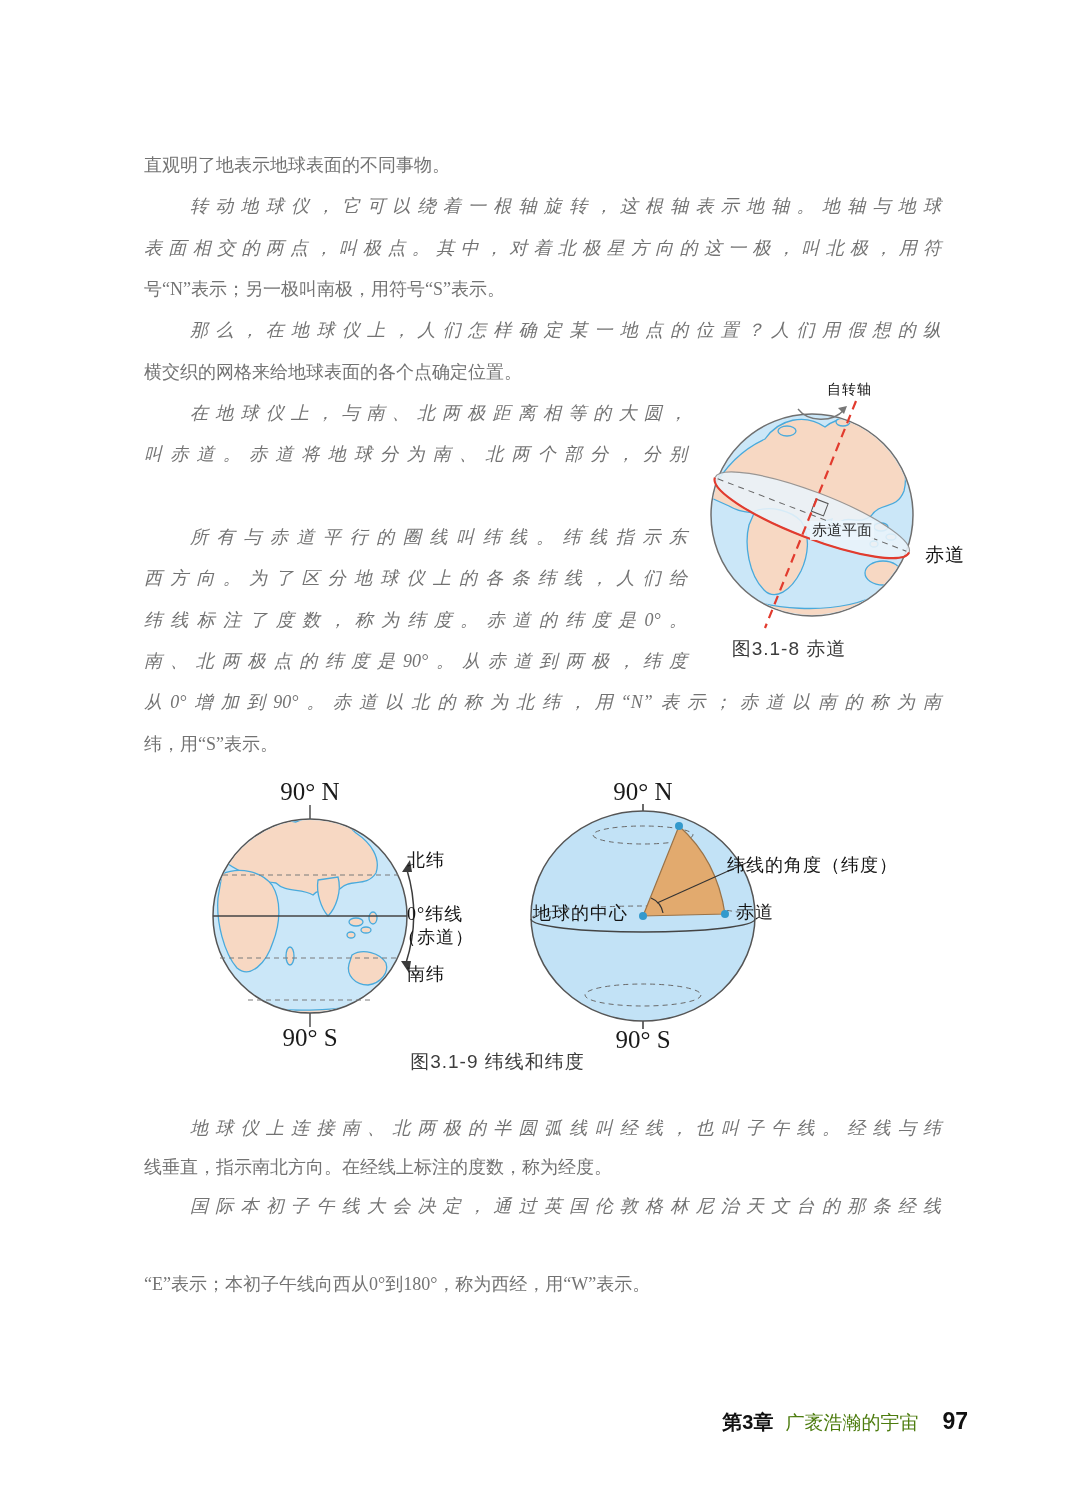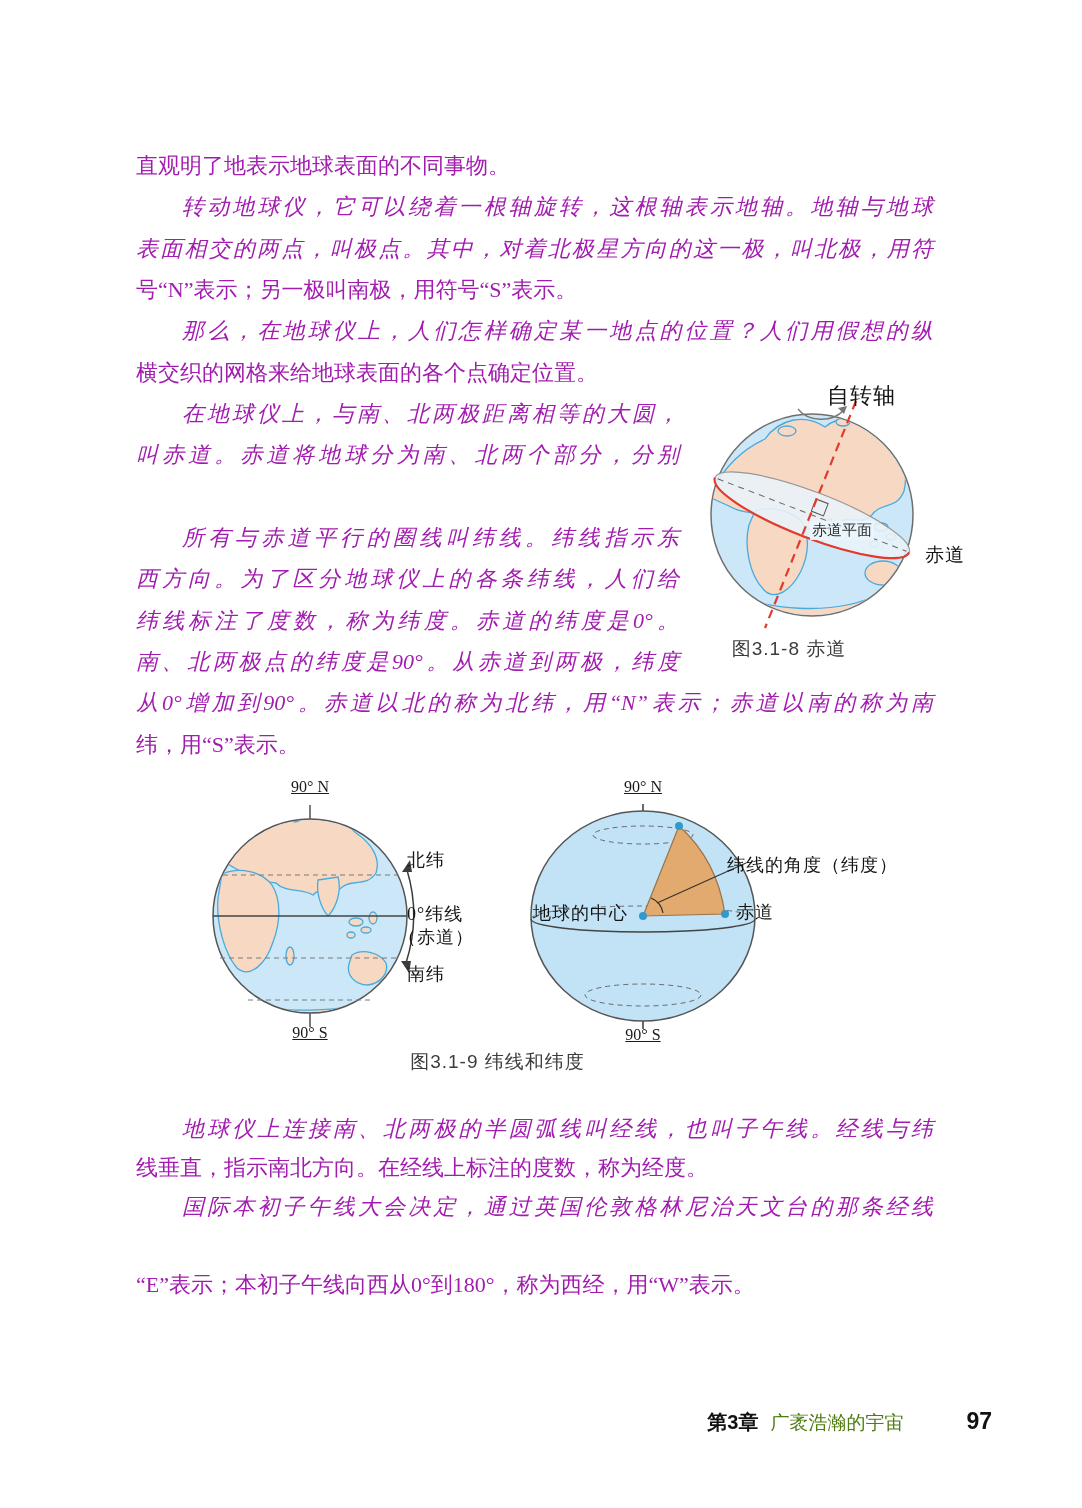--- a/index.html
+++ b/index.html
@@ -3,52 +3,52 @@
 <meta charset="utf-8">
 <style>
   html,body{margin:0;padding:0;background:#e8e8e8;}
   .page{
     position:relative;width:1082px;height:1508px;background:#ffffff;
     overflow:hidden;margin:0 auto;
     font-family:"Liberation Serif","DejaVu Serif",serif;
     color:#1f1f1f;
   }
   .bl{
-    position:absolute;left:136px;font-size:22px;line-height:41px;
-    white-space:nowrap;color:#a21caf;
+    position:absolute;left:144px;font-size:18px;line-height:41px;
+    white-space:nowrap;color:#737373;
   }
   .full{width:797px;}
   .narrow{width:543px;}
   .fill{white-space:normal;text-align:justify;text-align-last:justify;font-style:italic;}
   .ind{text-indent:46px;}
   .cap{
     position:absolute;font-family:"Liberation Sans","DejaVu Sans",sans-serif;
     font-size:19px;color:#3d3d3d;text-align:center;letter-spacing:1px;
   }
   .dlbl{
     position:absolute;font-family:"Liberation Serif","DejaVu Serif",serif;
     font-size:18px;color:#141414;white-space:nowrap;letter-spacing:1px;
   }
   .deg{
     position:absolute;font-family:"Liberation Serif","DejaVu Serif",serif;
-    font-size:16px;color:#1a1a1a;text-align:center;white-space:nowrap;text-decoration:underline;
+    font-size:25px;color:#1a1a1a;text-align:center;white-space:nowrap;
   }
   .planelbl{
     position:absolute;font-family:"Liberation Sans","DejaVu Sans",sans-serif;
     font-size:15px;color:#2e2e2e;background:rgba(235,245,252,0.92);
     padding:0 2px;white-space:nowrap;
   }
   .footer{
     position:absolute;top:1408px;left:0;right:0;display:flex;
-    justify-content:flex-end;align-items:baseline;padding-right:90px;
+    justify-content:flex-end;align-items:baseline;padding-right:114px;
     font-family:"Liberation Sans","DejaVu Sans",sans-serif;color:#111;
   }
   .footer .chap{font-weight:bold;font-size:20px;}
   .footer .chtitle{font-size:19px;margin-left:12px;color:#4d7c0f;}
-  .footer .pnum{font-weight:bold;font-size:23px;margin-left:63px;}
+  .footer .pnum{font-weight:bold;font-size:23px;margin-left:24px;}
   svg{position:absolute;}
 </style>
 </head>
 <body>
 
 <div class="page">
 
   <div class="bl full" style="top:145px">直观明了地表示地球表面的不同事物。</div>
   <div class="bl full fill ind" style="top:186px">转动地球仪，它可以绕着一根轴旋转，这根轴表示地轴。地轴与地球</div>
   <div class="bl full fill" style="top:228px">表面相交的两点，叫极点。其中，对着北极星方向的这一极，叫北极，用符</div>
@@ -93,21 +93,21 @@
     <g transform="rotate(21 117 140)">
       <ellipse cx="117" cy="140" rx="104" ry="23" fill="#eaf4fb" opacity="0.88" stroke="#8d8d8d" stroke-width="1.2"></ellipse>
       <line x1="16" y1="140" x2="218" y2="140" stroke="#666" stroke-width="1" stroke-dasharray="6 5"></line>
       <path d="M13,140 A104,23 0 1 0 221,140" fill="none" stroke="#e23b2e" stroke-width="2.2"></path>
     </g>
     <rect x="121" y="124" width="13" height="13" fill="none" stroke="#555" stroke-width="1" transform="rotate(21 121 124)"></rect>
     <line x1="161" y1="26" x2="70" y2="253" stroke="#e23b2e" stroke-width="2.2" stroke-dasharray="9 6"></line>
     <path d="M103,34 C113,47 137,48 149,35" fill="none" stroke="#777" stroke-width="1.3"></path>
     <path d="M152,31 l-9,2 l6,6 z" fill="#777"></path>
   </svg>
-  <div class="dlbl" style="left:827px;top:381px;font-size:22px">自转轴</div>
+  <div class="dlbl" style="left:827px;top:381px;font-size:14px">自转轴</div>
   <div class="planelbl" style="left:810px;top:521px">赤道平面</div>
   <div class="dlbl" style="left:925px;top:542px;font-size:19px">赤道</div>
   <div class="cap" style="left:684px;top:636px;width:210px">图3.1-8  赤道</div>
 
   <svg width="790" height="280" viewBox="0 0 790 280" style="left:180px;top:772px">
     <defs>
       <clipPath id="g9clip">
           <circle cx="130" cy="144" r="96"></circle>
         </clipPath>
     </defs>

